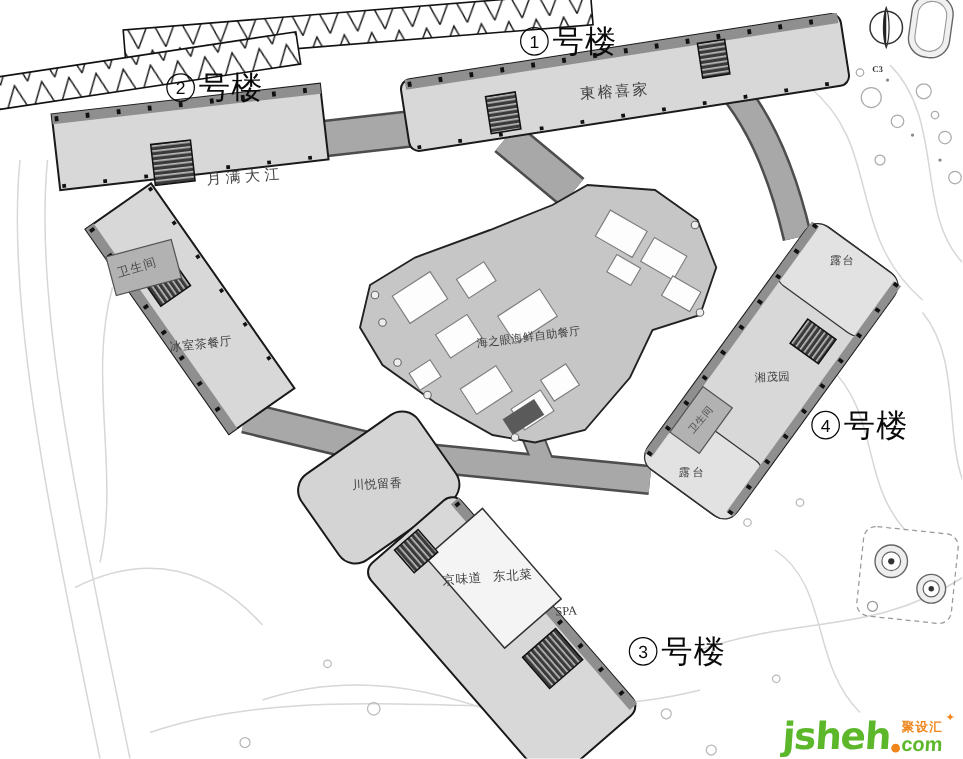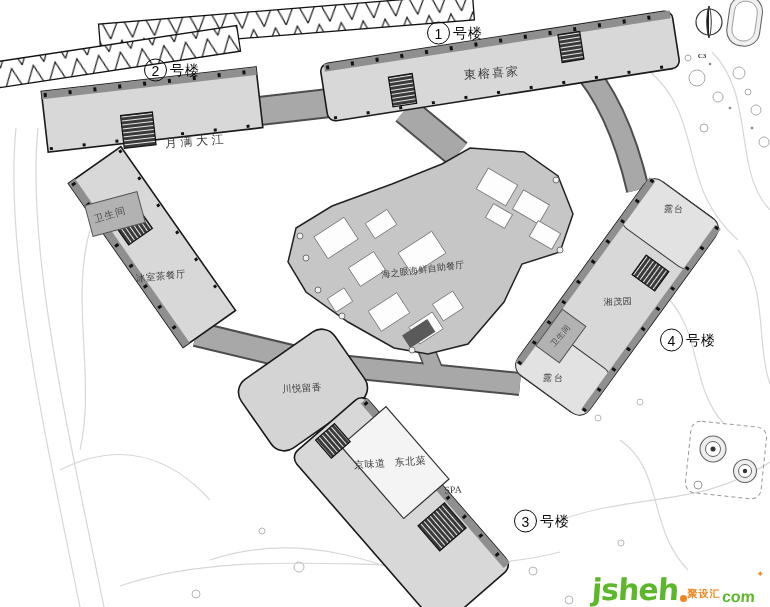--- a/index.html
+++ b/index.html
@@ -18,34 +18,34 @@
   .btag{
     position:absolute;display:flex;align-items:center;gap:3px;z-index:6;
     transform:translate(-50%,-50%);color:#0a0a0a;
     font-family:"Liberation Sans","DejaVu Sans",sans-serif;
   }
   .bnum{
     width:21px;height:21px;border:1.6px solid #0a0a0a;border-radius:50%;
     display:inline-flex;align-items:center;justify-content:center;
     font-size:14px;font-weight:400;background:transparent;flex:0 0 auto;
   }
-  .bsuf{font-size:14px;letter-spacing:1px;}
+  .bsuf{font-size:25px;letter-spacing:1px;}
   .wm{
     position:absolute;right:6px;bottom:2px;display:flex;align-items:flex-end;
     z-index:9;line-height:1;
   }
   .wm-name{
     font-size:30px;font-weight:bold;color:#5cb82a;letter-spacing:-1px;
     transform:skewX(-4deg);font-family:"DejaVu Sans",sans-serif;
   }
   .wm-dotmark{
     width:7px;height:7px;border-radius:50%;background:#f08519;
     align-self:flex-end;margin:0 1px 3px 1px;
   }
-  .wm-col{display:flex;flex-direction:row;align-items:flex-start;gap:1px;position:relative;}
+  .wm-col{display:flex;flex-direction:column;align-items:flex-start;gap:1px;position:relative;}
   .wm-cn{font-size:10px;font-weight:bold;color:#f08519;letter-spacing:1px;}
   .wm-tld{font-size:16px;font-weight:bold;color:#5cb82a;transform:skewX(-4deg);}
   .wm-spark{font-size:9px;color:#f08519;margin:0 0 26px 2px;}
 </style>
 </head>
 <body>
 
 <div id="stage">
 <svg width="770" height="607" viewBox="0 0 770 607">
   <defs>

